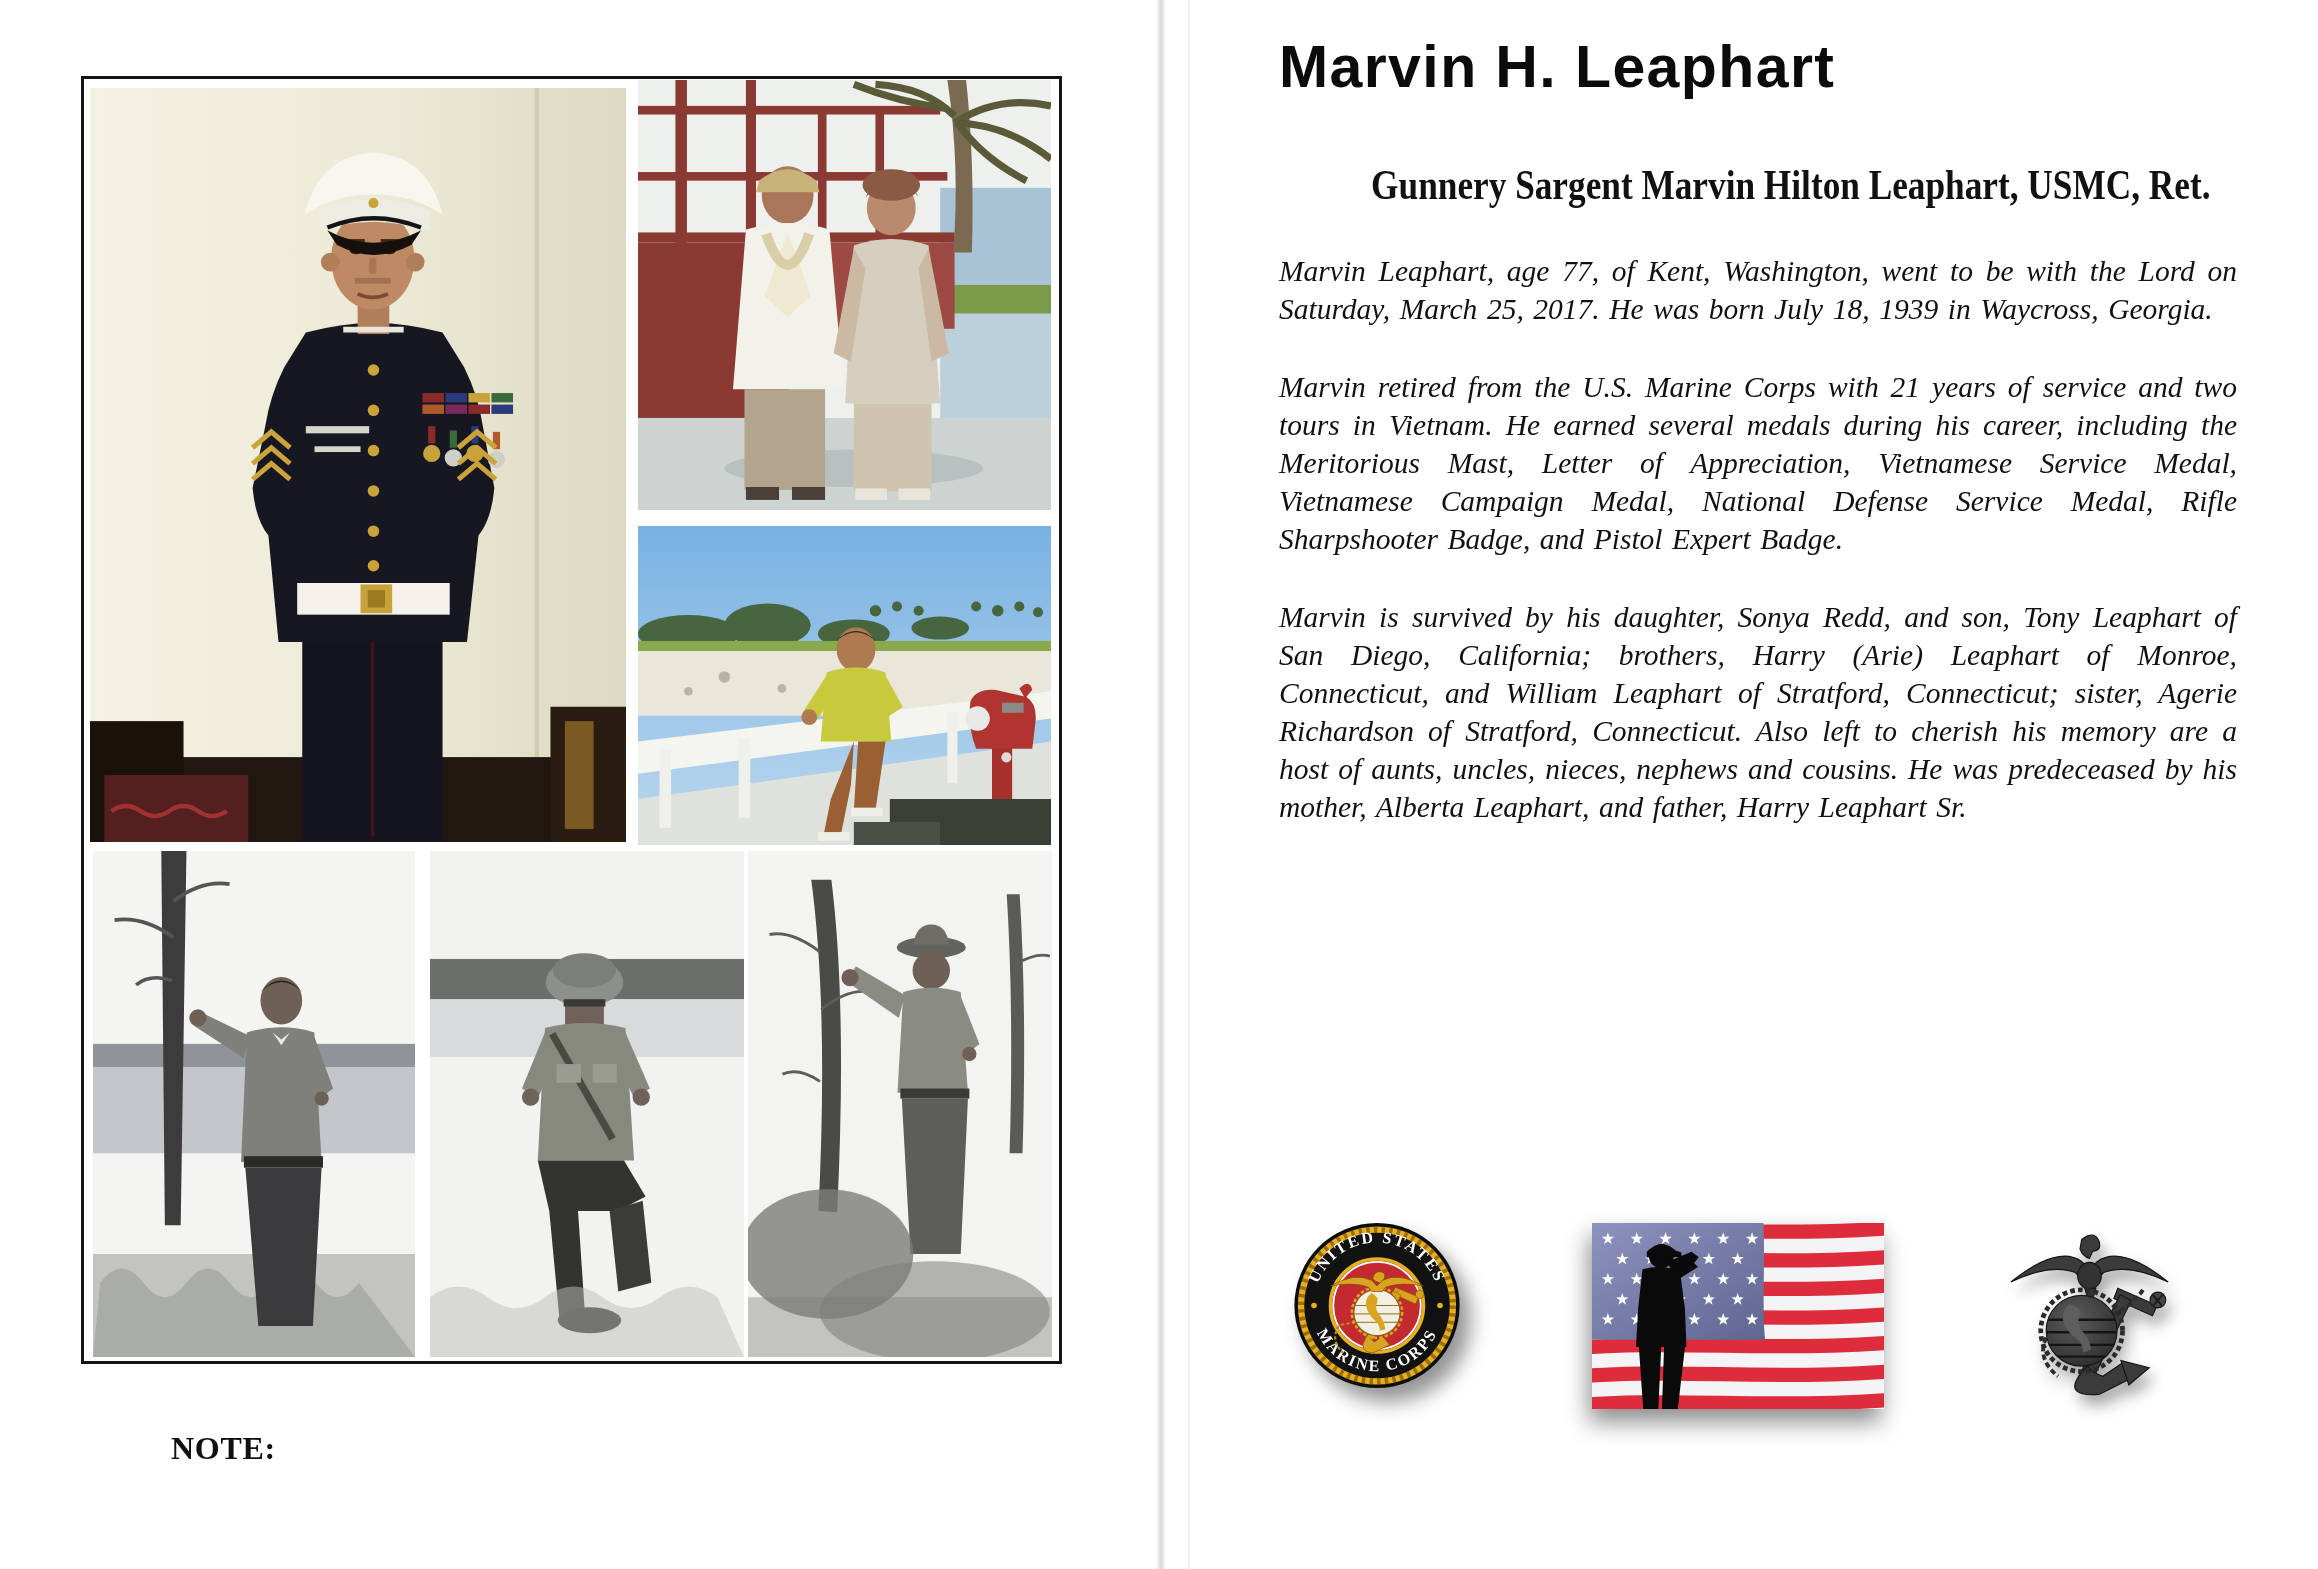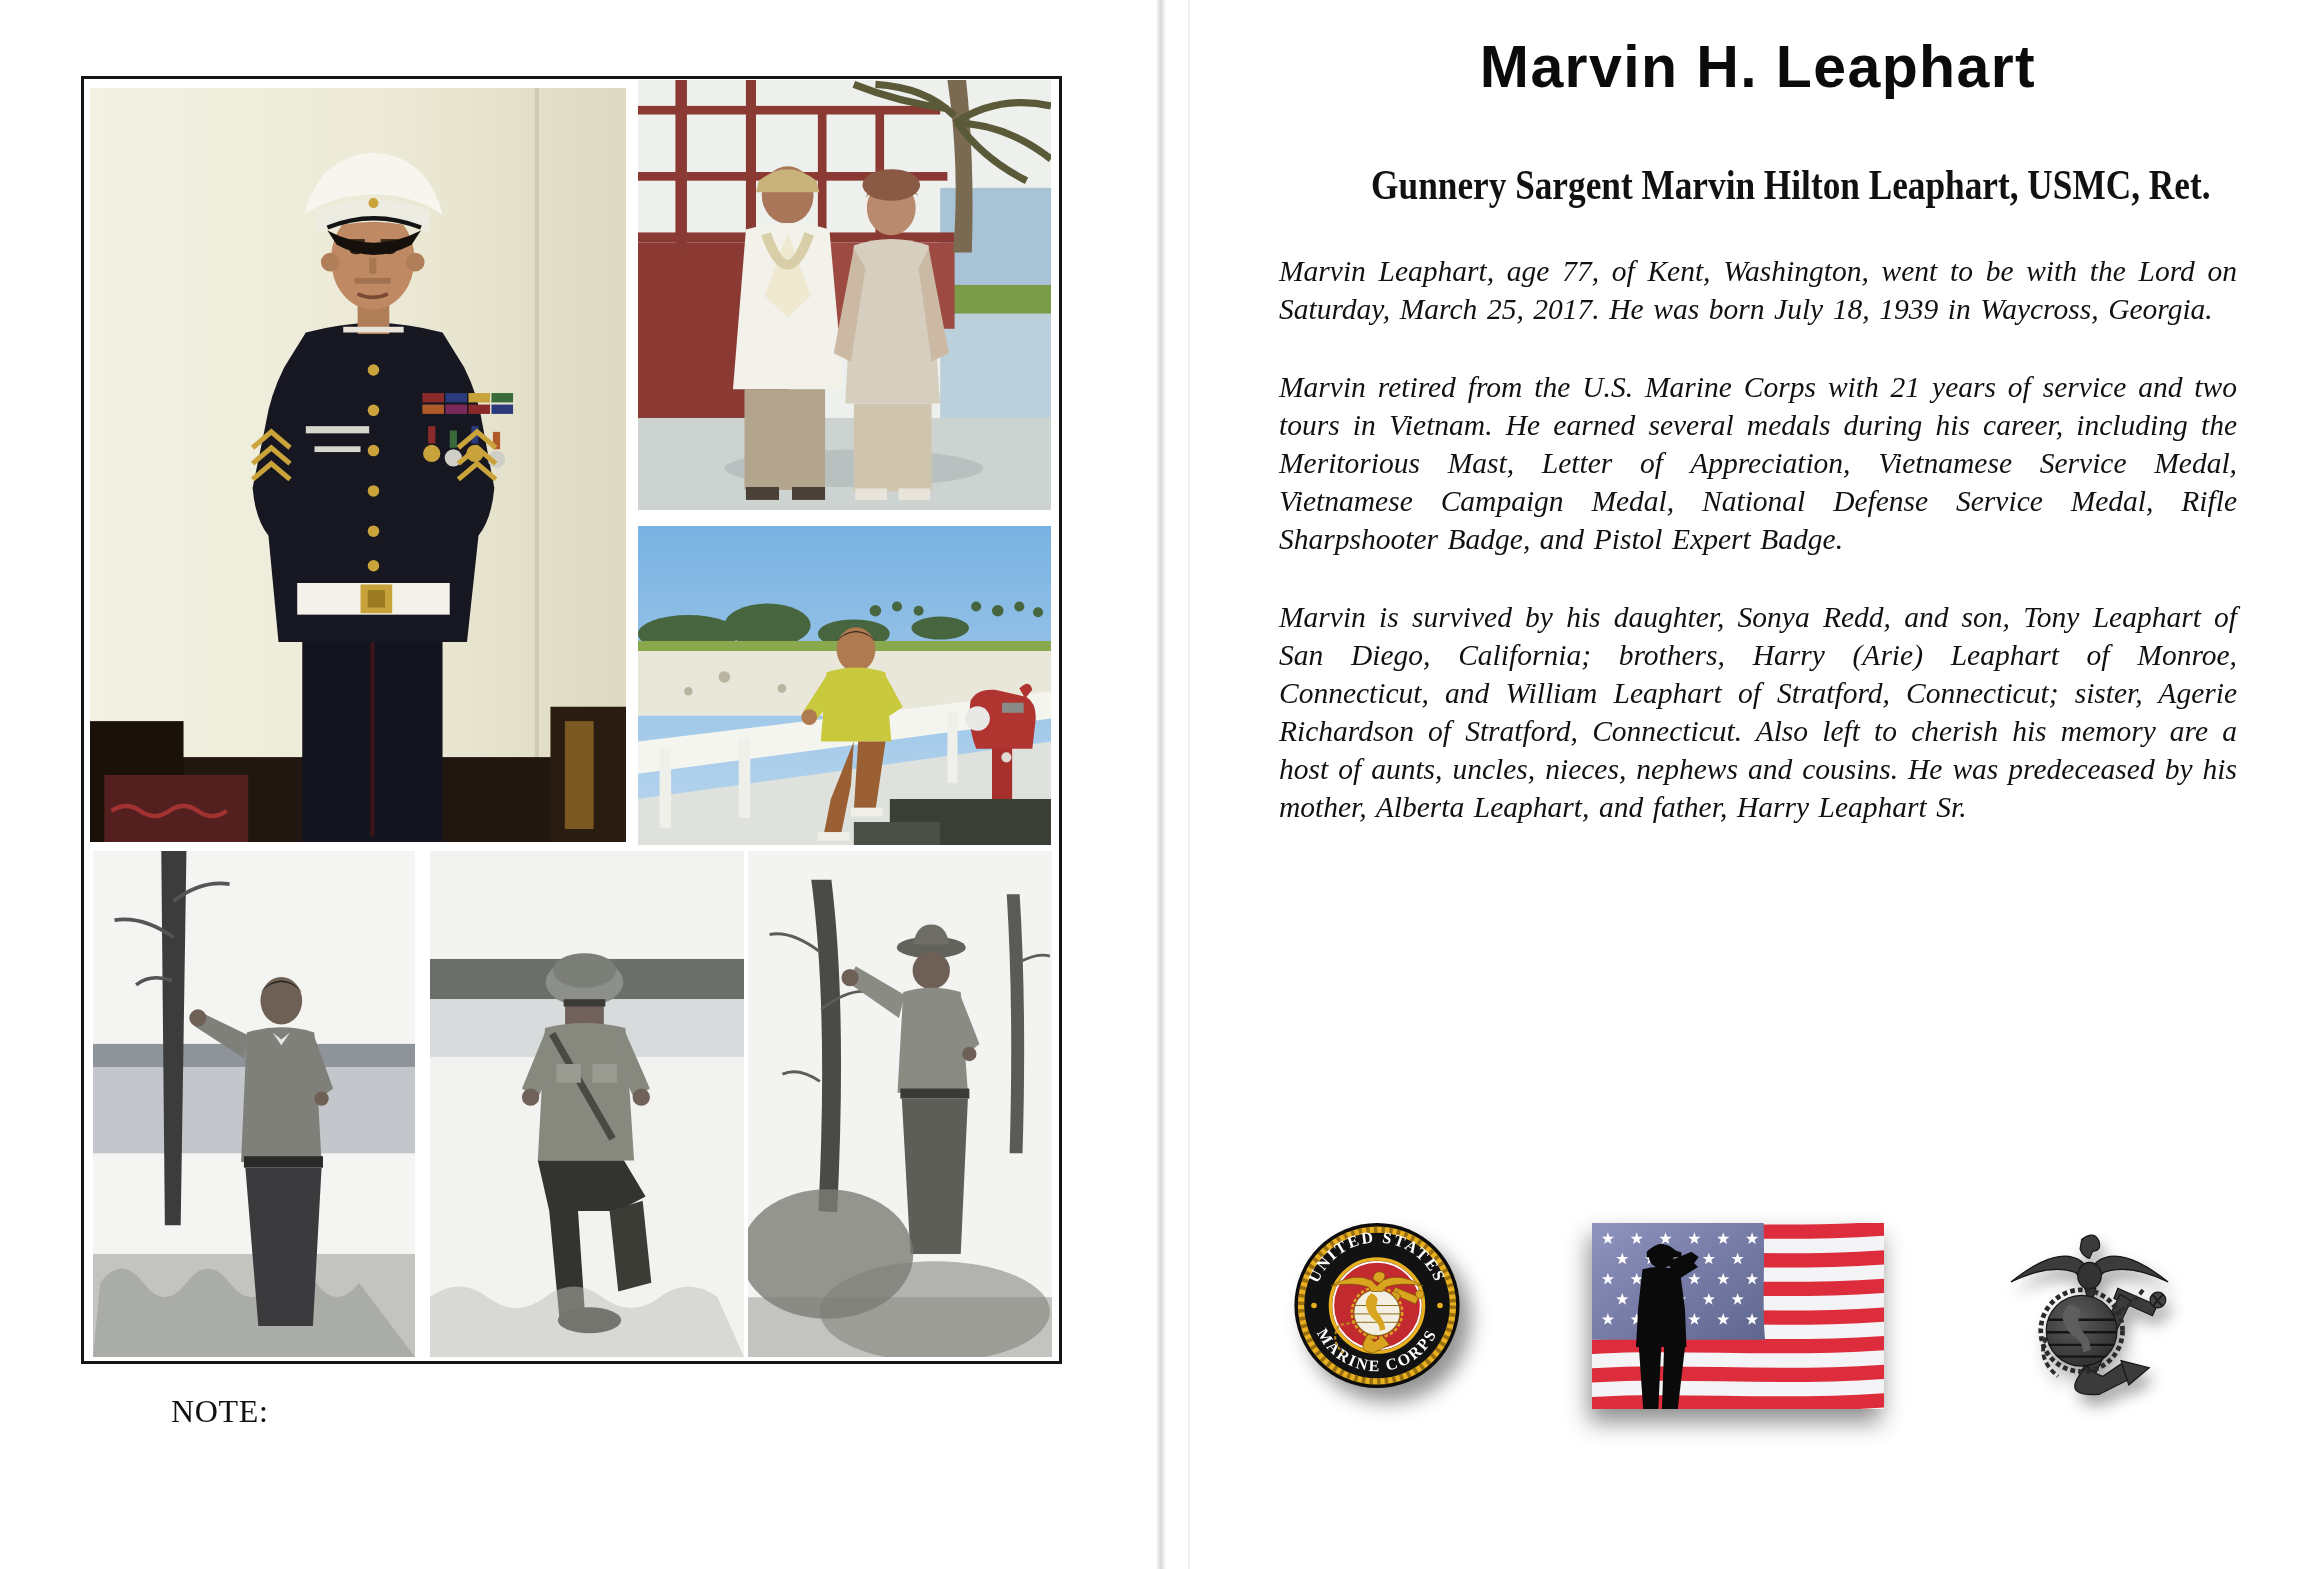--- a/index.html
+++ b/index.html
@@ -16,24 +16,24 @@
   .ph svg{display:block;width:100%;height:100%;}
   .ph-main{left:5.8px;top:9.3px;width:536px;height:754px;}
   .ph-couple{left:554px;top:1.4px;width:413px;height:430px;}
   .ph-pier{left:554px;top:447px;width:413px;height:319px;}
   .ph-bw1{left:9.3px;top:772px;width:322px;height:506px;}
   .ph-bw2{left:346px;top:772px;width:314px;height:506px;}
   .ph-bw3{left:664px;top:772px;width:304px;height:506px;}
   
   .note{left:171px;top:1388px;width:906px;display:flex;gap:42px;
         font-size:32px;line-height:46px;}
-  .note-label{font-weight:400;letter-spacing:0.7px;white-space:nowrap;}
+  .note-label{font-weight:700;letter-spacing:0.7px;white-space:nowrap;margin-top:37px;}
   .note-text{max-width:683px;}
   
-  .title{left:1279px;top:33px;width:958px;text-align:center;
+  .title{left:1279px;top:33px;width:958px;
          font-family:"Liberation Sans",sans-serif;font-weight:700;
          font-size:59px;letter-spacing:1.4px;color:#0b0b0b;}
   .subtitle{left:1279px;top:160px;width:958px;font-size:43px;font-weight:700;}
   .subtitle .cond{display:inline-block;transform:scaleX(.82);transform-origin:center;white-space:nowrap;}
   .bodytext{left:1279px;top:252px;width:958px;font-size:29.5px;line-height:38px;}
   .para{margin:0 0 40px 0;text-align:justify;word-spacing:2.2px;font-style:italic;}
   
   .logo{position:absolute;}
   .logo svg{display:block;width:100%;height:100%;}
   .seal{left:1293px;top:1217px;width:168px;height:177px;filter:drop-shadow(11.5px 14.4px 10px rgba(0,0,0,.42));}

